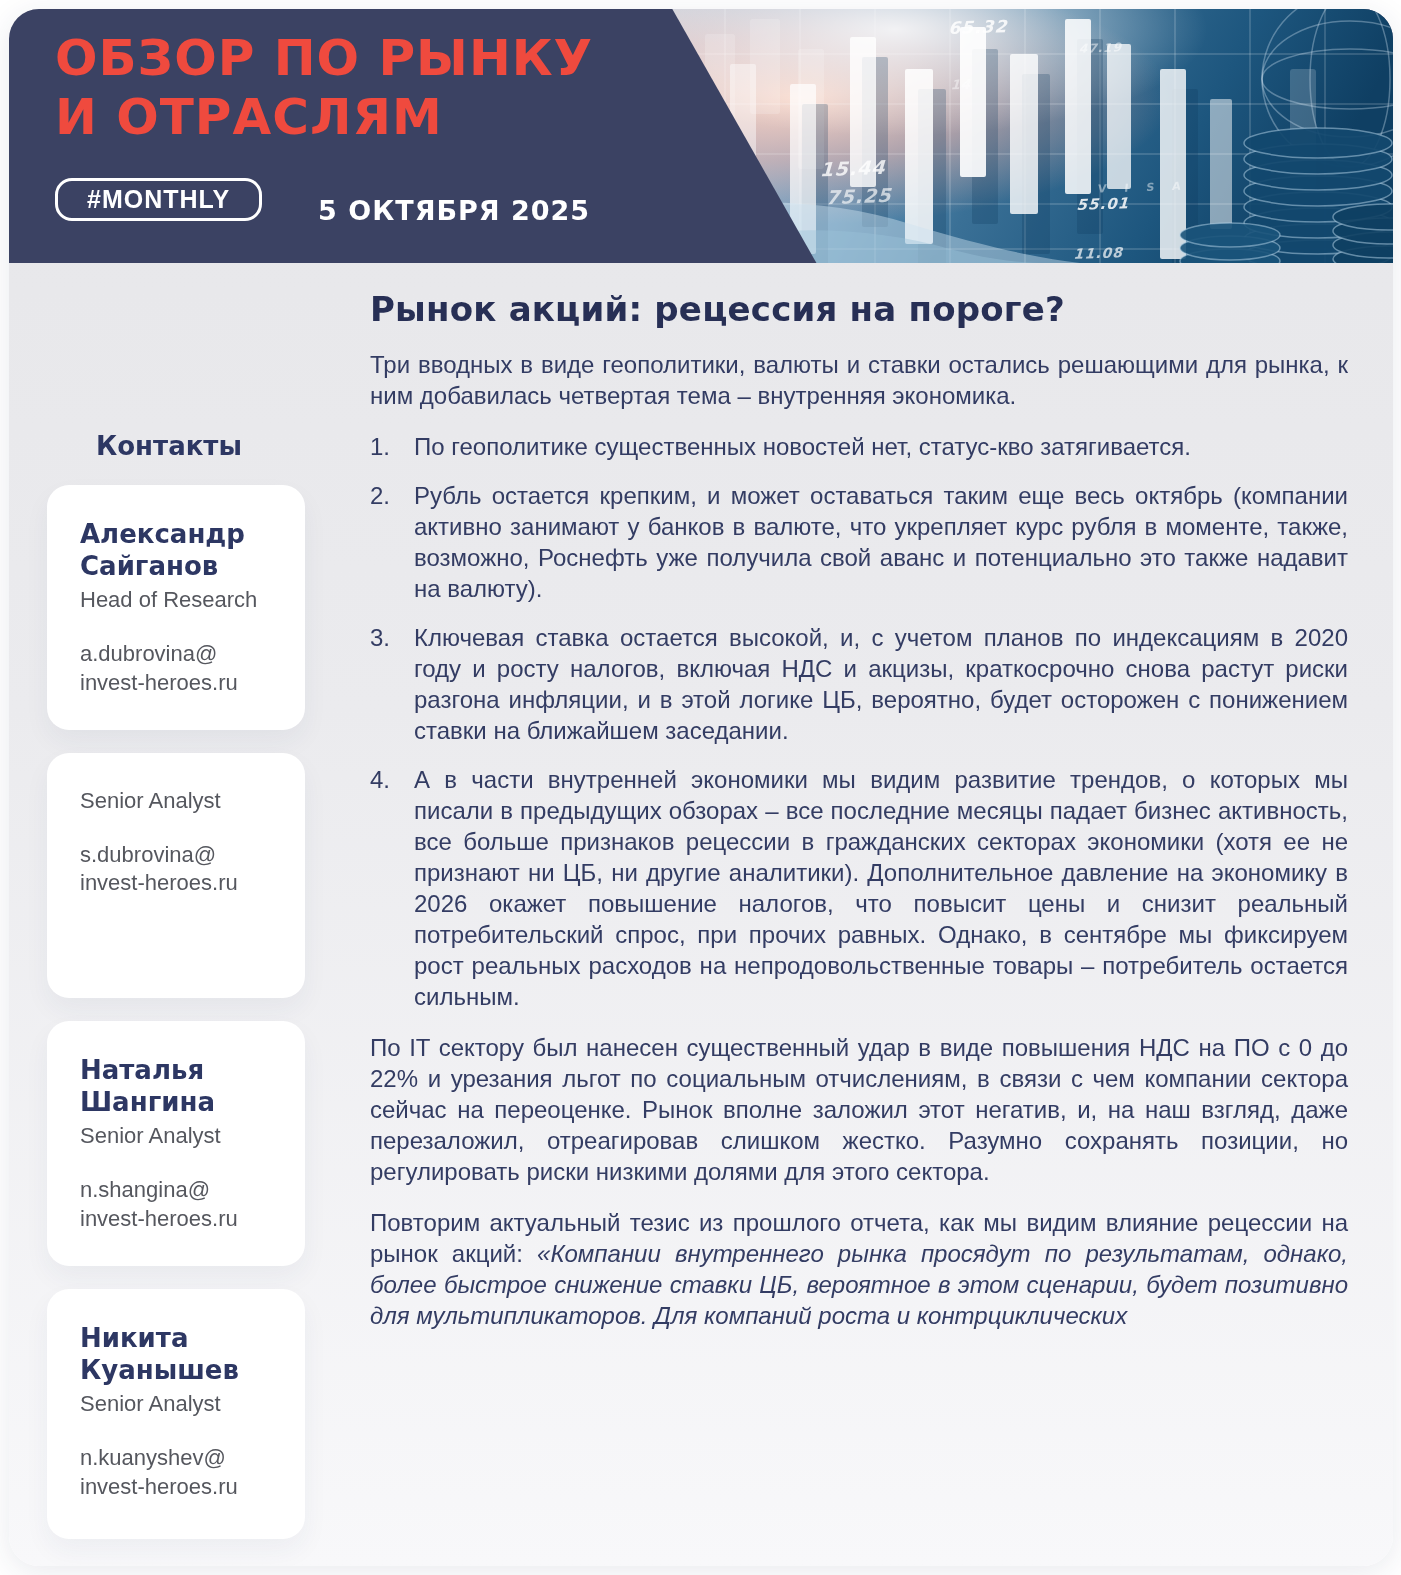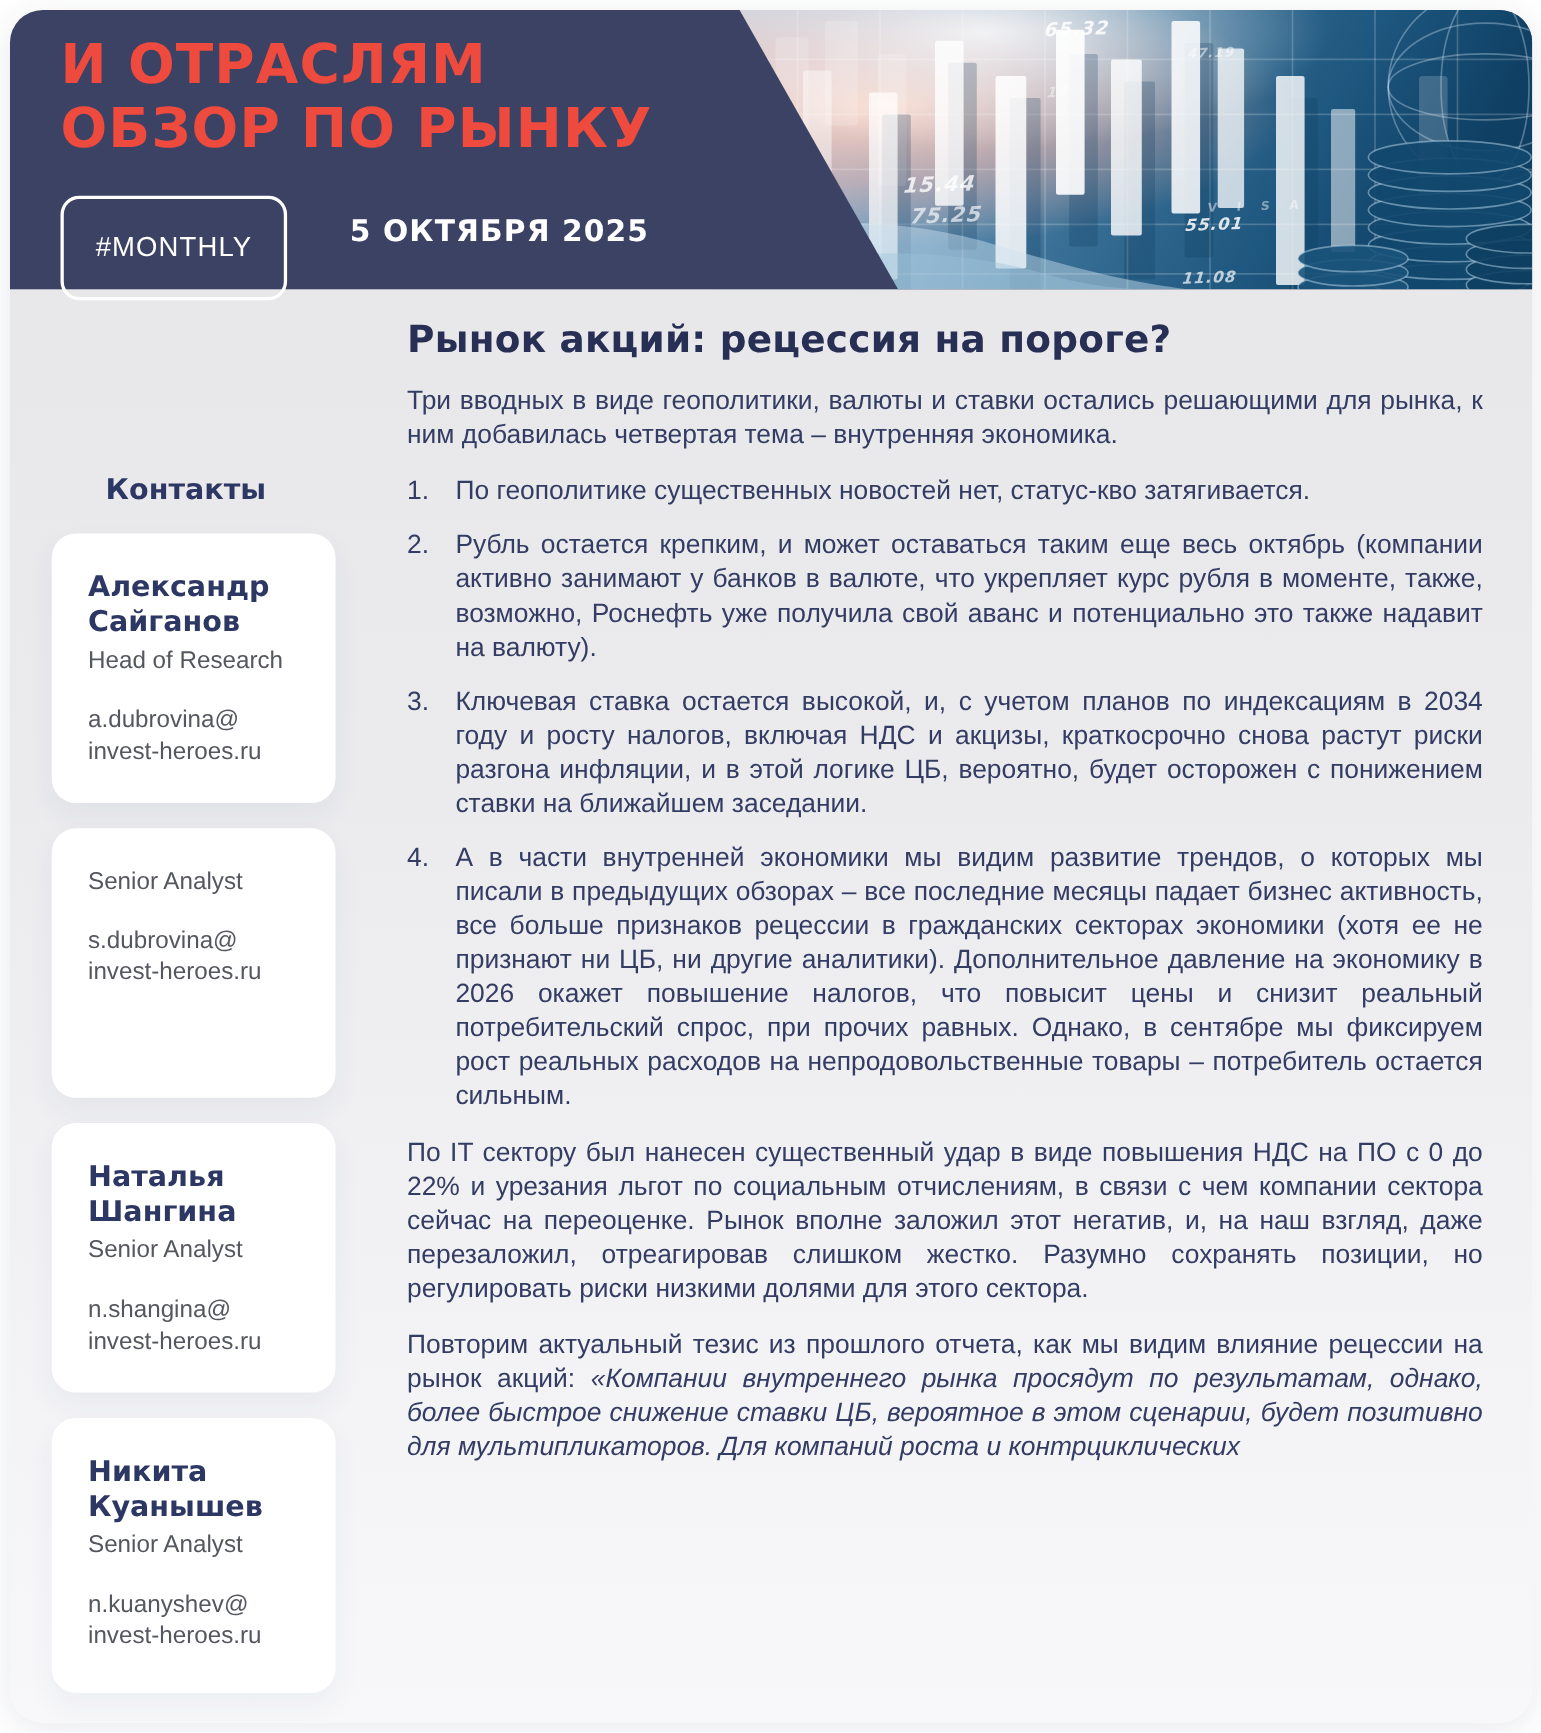--- a/index.html
+++ b/index.html
@@ -36,21 +36,21 @@
   .n8{left:448px;top:172px;font-size:11px;opacity:.45;letter-spacing:7px;font-style:normal;}
   .header-title{
     position:absolute;left:46px;top:20px;z-index:4;margin:0;
     font-family:"DejaVu Sans",sans-serif;font-weight:800;
     font-size:50px;line-height:1.18;color:#ef4a3e;letter-spacing:1px;
   }
   .header-title span{display:block;}
   .badge{
     position:absolute;left:46px;top:169px;z-index:4;
     border:3px solid #ffffff;border-radius:17px;color:#ffffff;
-    font-size:25px;letter-spacing:1px;padding:30px 29px;font-weight:400;
+    font-size:25px;letter-spacing:1px;padding:4px 29px;font-weight:700;
   }
   .hdate{
     position:absolute;left:309px;top:186px;z-index:4;color:#ffffff;
     font-family:"DejaVu Sans",sans-serif;font-weight:800;font-size:27px;letter-spacing:1px;
   }
   
   .sidebar-heading{
     position:absolute;left:71px;top:406px;margin:16px;
     font-family:"DejaVu Sans",sans-serif;font-weight:700;
     font-size:26px;color:#2d3763;
@@ -202,22 +202,22 @@
       <span class="num n2">47.19</span>
       <span class="num n3">15.44</span>
       <span class="num n4">75.25</span>
       <span class="num n5">55.01</span>
       <span class="num n6">11.08</span>
       <span class="num n7">14</span>
       <span class="num n8">V I S A</span>
       <div class="wedge"></div>
     </div>
     <h1 class="header-title">
+      <span>ОБЗОР ПО РЫНКУ</span>
       <span>И ОТРАСЛЯМ</span>
-      <span>ОБЗОР ПО РЫНКУ</span>
     </h1>
     <div class="badge">#MONTHLY</div>
     <div class="hdate">5 ОКТЯБРЯ 2025</div>
   </header>
 
   <aside>
     <h2 class="sidebar-heading">Контакты</h2>
 
     <div class="contact-card c1">
       <div class="cname">Александр Сайганов</div>
@@ -259,21 +259,21 @@
     <h2 class="main-title">Рынок акций: рецессия на пороге?</h2>
     <p>Три вводных в виде геополитики, валюты и ставки остались решающими для рынка, к ним добавилась четвертая тема – внутренняя экономика.</p>
     <ol>
       <li>
           <span class="li-text">По геополитике существенных новостей нет, статус-кво затягивается.</span>
         </li>
       <li>
           <span class="li-text">Рубль остается крепким, и может оставаться таким еще весь октябрь (компании активно занимают у банков в валюте, что укрепляет курс рубля в моменте, также, возможно, Роснефть уже получила свой аванс и потенциально это также надавит на валюту).</span>
         </li>
       <li>
-          <span class="li-text">Ключевая ставка остается высокой, и, с учетом планов по индексациям в 2034 году и росту налогов, включая НДС и акцизы, краткосрочно снова растут риски разгона инфляции, и в этой логике ЦБ, вероятно, будет осторожен с понижением ставки на ближайшем заседании.</span>
+          <span class="li-text">Ключевая ставка остается высокой, и, с учетом планов по индексациям в 2020 году и росту налогов, включая НДС и акцизы, краткосрочно снова растут риски разгона инфляции, и в этой логике ЦБ, вероятно, будет осторожен с понижением ставки на ближайшем заседании.</span>
         </li>
       <li>
           <span class="li-text">А в части внутренней экономики мы видим развитие трендов, о которых мы писали в предыдущих обзорах – все последние месяцы падает бизнес активность, все больше признаков рецессии в гражданских секторах экономики (хотя ее не признают ни ЦБ, ни другие аналитики). Дополнительное давление на экономику в 2026 окажет повышение налогов, что повысит цены и снизит реальный потребительский спрос, при прочих равных. Однако, в сентябре мы фиксируем рост реальных расходов на непродовольственные товары – потребитель остается сильным.</span>
         </li>
     </ol>
     <p>По IT сектору был нанесен существенный удар в виде повышения НДС на ПО с 0 до 22% и урезания льгот по социальным отчислениям, в связи с чем компании сектора сейчас на переоценке. Рынок вполне заложил этот негатив, и, на наш взгляд, даже перезаложил, отреагировав слишком жестко. Разумно сохранять позиции, но регулировать риски низкими долями для этого сектора.</p>
     <p><span>Повторим актуальный тезис из прошлого отчета, как мы видим влияние рецессии на рынок акций: </span><em class="quote-italic">«Компании внутреннего рынка просядут по результатам, однако, более быстрое снижение ставки ЦБ, вероятное в этом сценарии, будет позитивно для мультипликаторов. Для компаний роста и контрциклических</em></p>
   </main>
 
 </div>

